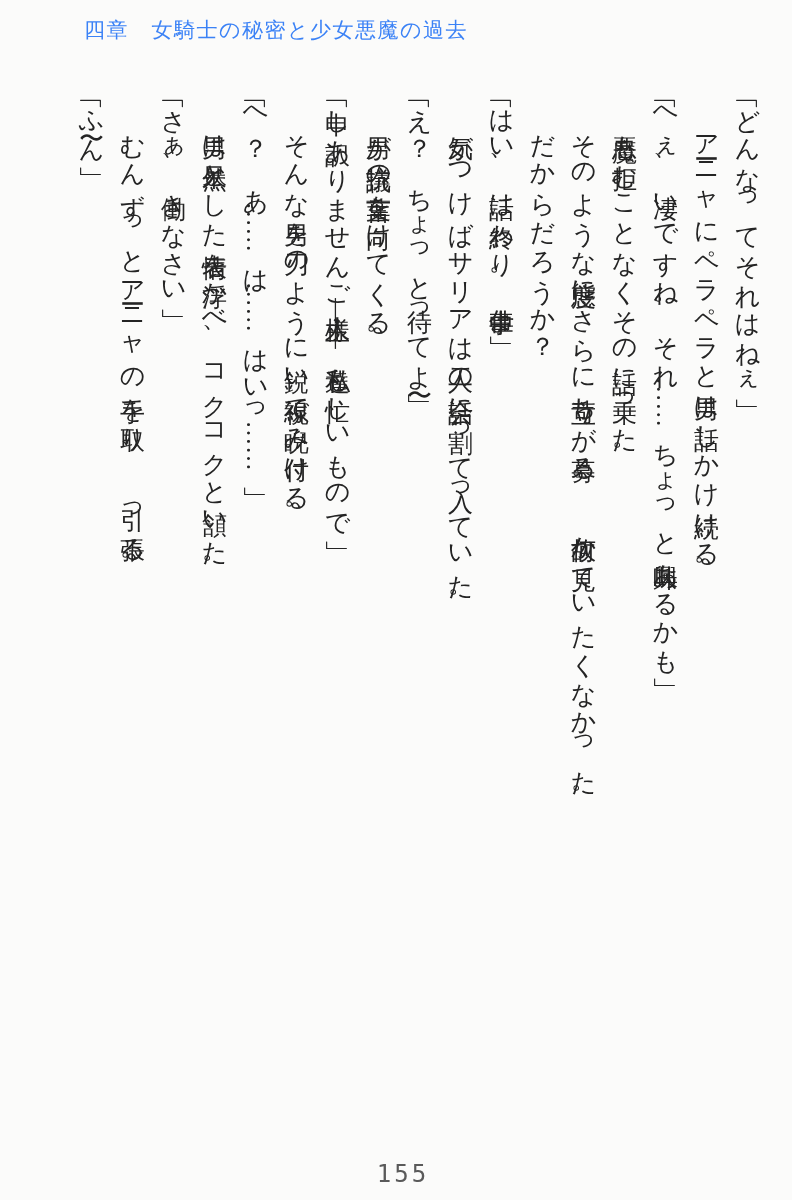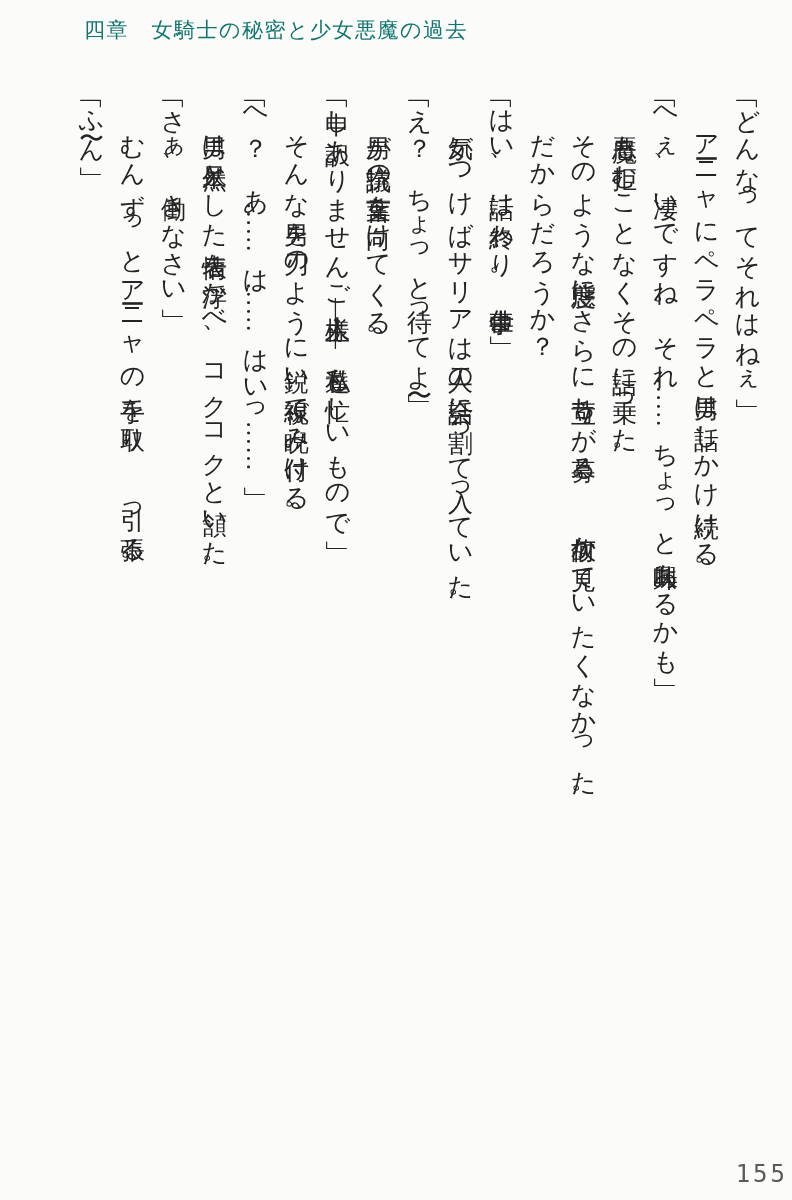--- a/index.html
+++ b/index.html
@@ -6,34 +6,34 @@
   body{
     width:792px;height:1200px;
     background:#fbfbfa;
     font-family:"Liberation Serif","DejaVu Serif",serif;
   }
   .page{
     position:relative;width:792px;height:1200px;overflow:hidden;
   }
   .chapter-header{
     position:absolute;top:16px;left:84px;
-    font-size:21px;letter-spacing:1.5px;color:#0f766e;
+    font-size:21px;letter-spacing:1.5px;color:#3b82f6;
     white-space:nowrap;
   }
   .vtext{
     position:absolute;top:92px;right:24px;height:965px;
     writing-mode:vertical-rl;text-orientation:mixed;
     font-size:25px;line-height:41px;color:#242424;
     letter-spacing:0.5px;
   }
   .vtext p{margin:0;padding:0;white-space:nowrap;}
   .vtext p.indent{text-indent:1em;}
   .page-number{
-    position:absolute;left:0;right:4px;bottom:12px;
-    text-align:right;text-indent:26px;
+    position:absolute;left:0;right:12px;bottom:12px;
+    text-align:center;text-indent:26px;
     font-family:"DejaVu Sans Mono","Liberation Mono",monospace;
     font-size:24px;letter-spacing:3px;color:#5a5a5a;
   }
 </style>
 </head>
 <body>
 
 <div class="page">
 
   <div class="chapter-header">四章　女騎士の秘密と少女悪魔の過去</div>

